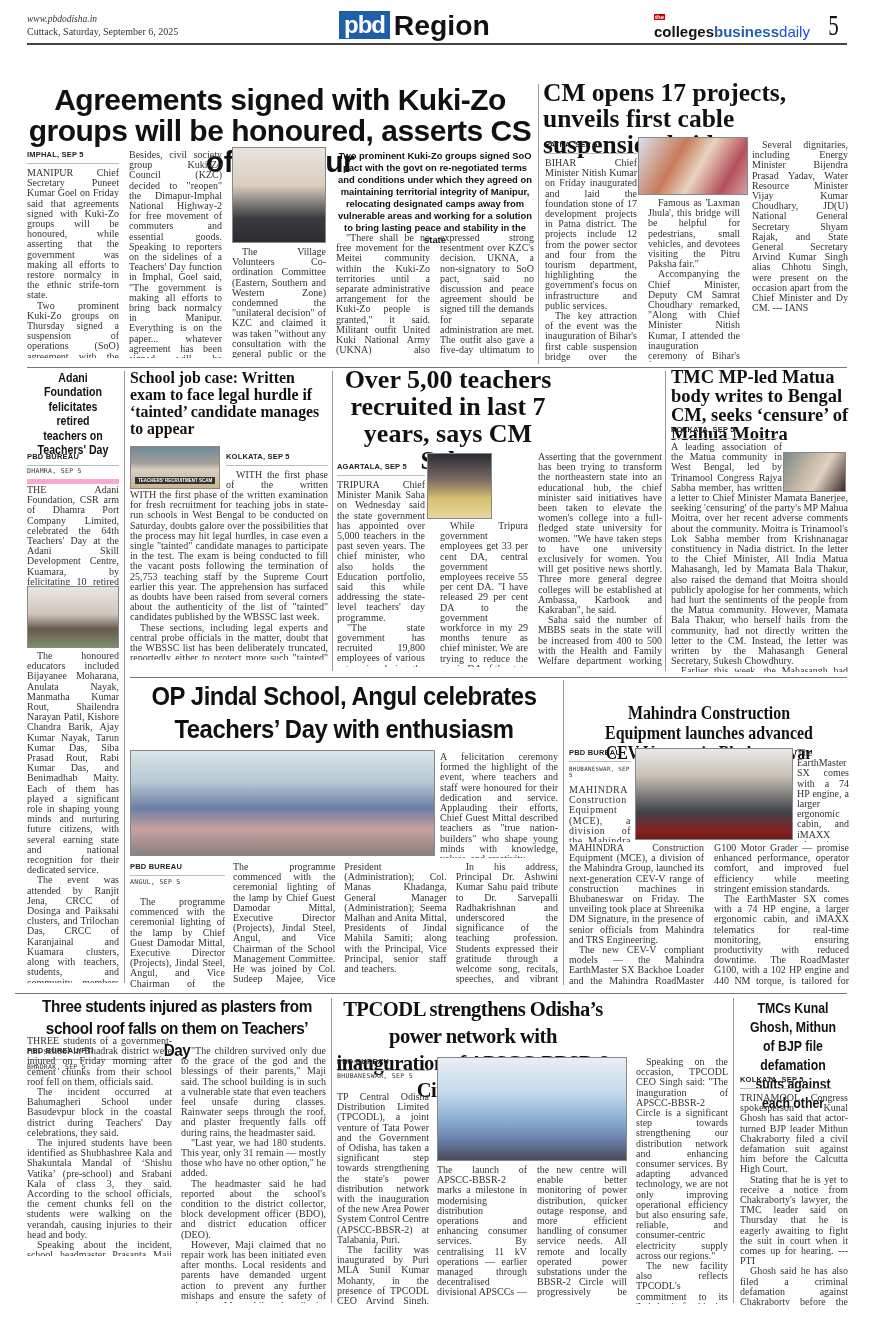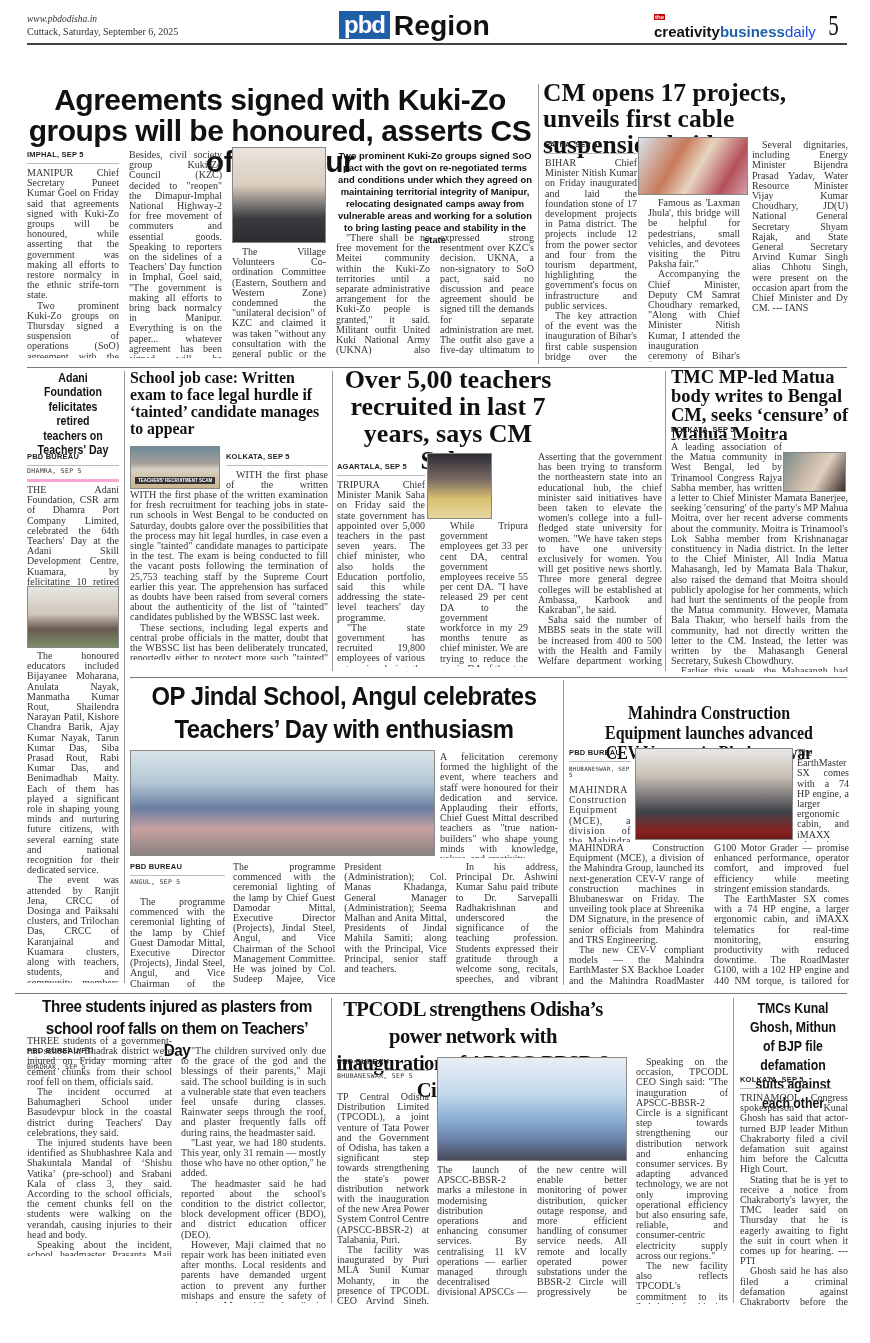--- a/index.html
+++ b/index.html
@@ -15,21 +15,21 @@
 .brand .daily{color:#1d4ed8;font-weight:normal}
 .brand .the{position:absolute;top:-9px;left:0;background:#c00;color:#fff;font-size:6px;padding:0 1px}
 .pagenum{font-family:"Liberation Serif",serif;font-size:30px;color:#111;transform:scaleX(0.7)}
 .rule-thick{background:#444;height:2px}
 .rule{background:#999;height:1px}
 .vrule{background:#999;width:1px}
 .hl-sans{font-family:"Liberation Sans","DejaVu Sans",sans-serif;font-weight:bold;color:#111;line-height:1.02;letter-spacing:-0.5px}
 .hl-serif{font-family:"Liberation Serif","DejaVu Serif",serif;color:#111;line-height:1.02}
 .hl-cond{font-family:"Liberation Sans Narrow","Liberation Sans",sans-serif;color:#111;line-height:1.15}
 .dateline{font-family:"Liberation Sans",sans-serif;font-weight:bold;font-size:7.5px;color:#222;letter-spacing:.2px;border-bottom:1px solid #bbb;padding-bottom:4px}
-.dateline2{font-family:"DejaVu Sans Mono","Liberation Mono",monospace;font-size:6.5px;color:#333;letter-spacing:.3px;border-bottom:3px solid #f9a8d4;padding-bottom:4px}
+.dateline2{font-family:"DejaVu Sans Mono","Liberation Mono",monospace;font-size:6.5px;color:#333;letter-spacing:.3px;border-bottom:5px solid #f9a8d4;padding-bottom:4px}
 .body{font-size:10px;line-height:10.2px;text-align:justify;color:#333;hyphens:auto}
 .body p{text-indent:10px}
 .body p.ni{text-indent:0}
 .photo{border:1px solid #888;overflow:hidden}
 .ph-manipur{background:linear-gradient(180deg,#e9e4dc 0%,#d9cdbd 40%,#3a3a40 75%,#2b2b30 100%)}
 .ph-bihar{background:linear-gradient(120deg,#d8e2ec 0%,#c87a5a 35%,#e8d4c0 55%,#b4505a 80%,#d4a0a8 100%)}
 .ph-school{background:linear-gradient(180deg,#6f8a9a 0%,#a6a09a 40%,#d8d0c4 55%,#c9b48c 100%)}
 .ph-adani{background:linear-gradient(180deg,#e8e6e2 0%,#cfc6bc 45%,#6a5a4e 70%,#7a8e6a 100%)}
 .ph-saha{background:linear-gradient(180deg,#2c2c34 0%,#7a6a64 40%,#d8c070 70%,#e6d7a0 100%)}
 .ph-mahua{background:linear-gradient(120deg,#7a8a8a 0%,#c8b8a8 40%,#e0d0c0 60%,#3c2a2a 100%)}
@@ -43,21 +43,21 @@
 
 <div class="masthead">
   <div class="abs site" style="left:27px;top:14px">www.pbdodisha.in</div>
   <div class="abs date" style="left:27px;top:26px">Cuttack, Saturday, September 6, 2025</div>
   <div class="abs" style="left:339px;top:11px;display:flex;align-items:flex-start;gap:6px">
     <span class="logo-pbd">pbd</span>
     <span class="logo-region">Region</span>
   </div>
   <div class="abs brand" style="left:654px;top:23px">
     <span class="the">the</span>
-    <span>creativity</span><span class="biz">business</span><span class="daily">daily</span>
+    <span>colleges</span><span class="biz">business</span><span class="daily">daily</span>
   </div>
   <div class="abs pagenum" style="left:826px;top:8px">5</div>
   <div class="abs rule-thick" style="left:27px;top:43px;width:820px"></div>
 </div>
 
 <article>
   <h1 class="abs hl-sans" style="left:27px;top:84px;width:506px;font-size:30px;text-align:center;line-height:31px">Agreements signed with Kuki-Zo groups will be honoured, asserts CS of Manipur</h1>
   <div class="abs dateline" style="left:27px;top:150px;width:92px">IMPHAL, SEP 5</div>
   <div class="abs body" style="left:27px;top:168px;width:92px;height:190px;overflow:hidden">
     <p class="ni">MANIPUR Chief Secretary Puneet Kumar Goel on Friday said that agreements signed with Kuki-Zo groups will be honoured, while asserting that the government was making all efforts to restore normalcy in the ethnic strife-torn state.</p>
@@ -127,21 +127,21 @@
     <p>These sections, including legal experts and central probe officials in the matter, doubt that the WBSSC list has been deliberately truncated, reportedly either to protect more such "tainted" candidates or to ensure that the final proceeds in the multi-crore cash-for-school-job case appear to be a much smaller amount than the actual proceeds figure. As per the schedule, the written examination for the fresh recruitment will be conducted on September 7 and September 14. "As of now, only the 1,806 candidates shown in the list of 'tainted' candidates published by the commission last week will not be able to appear for the written examination for the fresh recruitment process, considering that they have already been identified as 'tainted' by the commission. --- IANS</p>
   </div>
 </article>
 <div class="abs vrule" style="left:332px;top:371px;height:300px"></div>
 
 <article>
   <h1 class="abs hl-serif" style="left:337px;top:366px;width:222px;font-size:26px;line-height:27px;text-align:center">Over 5,00 teachers recruited in last 7 years, says CM Saha</h1>
   <div class="abs dateline" style="left:337px;top:462px;width:88px">AGARTALA, SEP 5</div>
   <div class="abs photo ph-saha" style="left:427px;top:453px;width:65px;height:66px"></div>
   <div class="abs body" style="left:337px;top:480px;width:88px;height:187px;overflow:hidden">
-    <p class="ni">TRIPURA Chief Minister Manik Saha on Friday said the state government has appointed over 5,000 teachers in the past seven years. The chief minister, who also holds the Education portfolio, said this while addressing the state-level teachers' day programme.</p>
+    <p class="ni">TRIPURA Chief Minister Manik Saha on Wednesday said the state government has appointed over 5,000 teachers in the past seven years. The chief minister, who also holds the Education portfolio, said this while addressing the state-level teachers' day programme.</p>
     <p>"The state government has recruited 19,800 employees of various categories during the past seven years out of which 5,215 are teachers. The government wants to recruit quality teachers for imparting quality education in government schools," he said. Saha said steps have been taken to reduce the Dearness Allowance gap between state government employees and central government workforce.</p>
   </div>
   <div class="abs body" style="left:440px;top:521px;width:88px;height:146px;overflow:hidden">
     <p>While Tripura government employees get 33 per cent DA, central government employees receive 55 per cent DA. "I have released 29 per cent DA to the government workforce in my 29 months tenure as chief minister. We are trying to reduce the gap in DA of the state government employees and central government staff. There is no need to organise agitation to get the pending DA", he said.</p>
 
   </div>
   <div class="abs body" style="left:538px;top:452px;width:124px;height:215px;overflow:hidden">
     <p class="ni">Asserting that the government has been trying to transform the northeastern state into an educational hub, the chief minister said initiatives have been taken to elevate the women's college into a full-fledged state university for women. "We have taken steps to have one university exclusively for women. You will get positive news shortly. Three more general degree colleges will be established at Ambassa, Karbook and Kakraban", he said.</p>
     <p>Saha said the number of MBBS seats in the state will be increased from 400 to 500 with the Health and Family Welfare department working on the plan. Currently, the state has 400 MBBS seats in three medical colleges. Saha added, the government is considering how to regularise the ad-hoc promotion of government officials and employees. --- PTI</p>
   </div>

